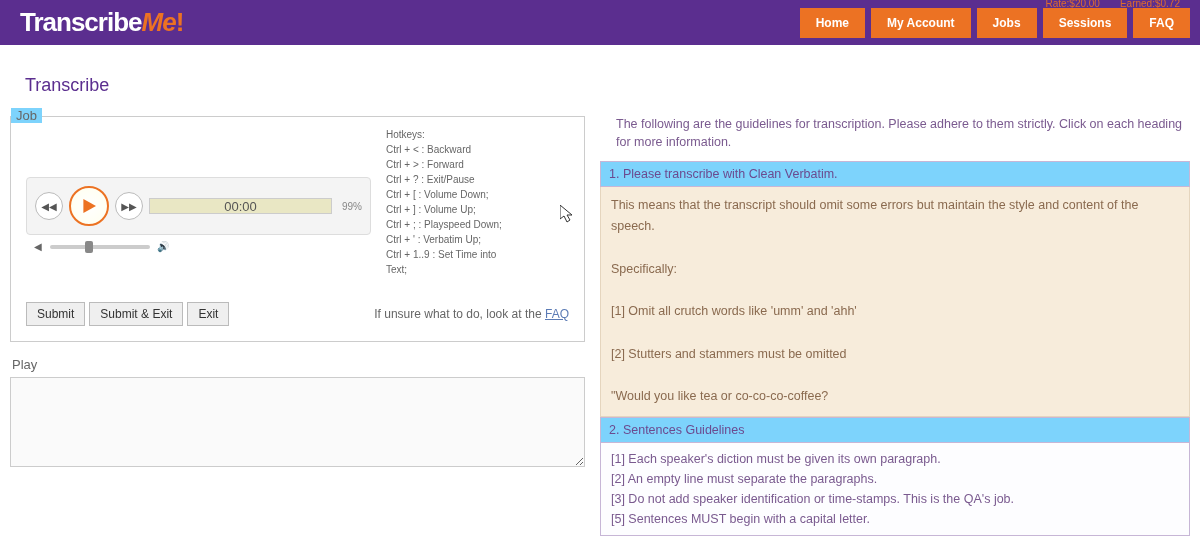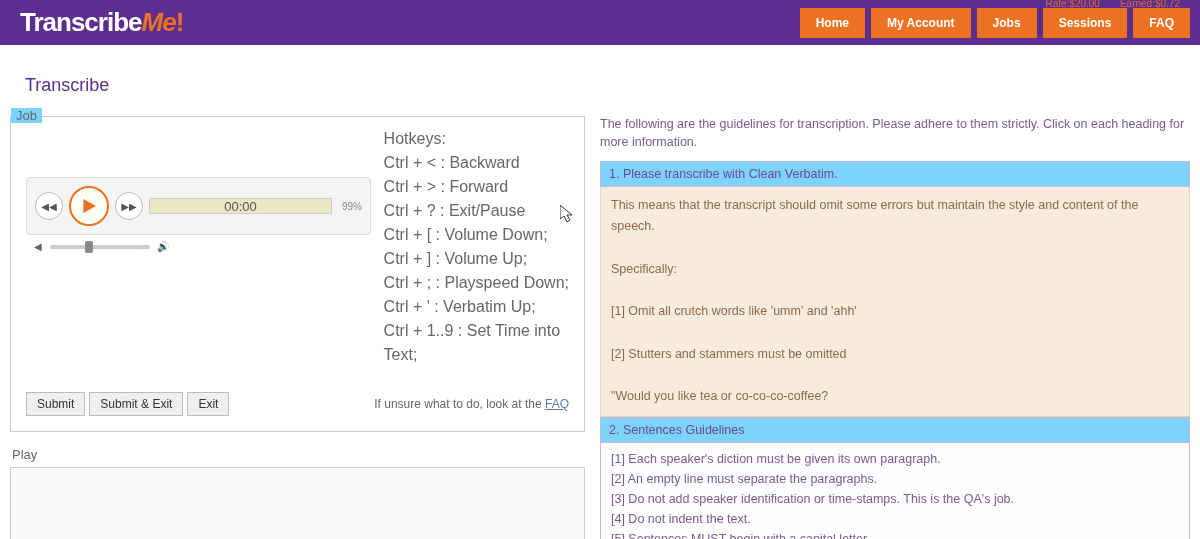--- a/index.html
+++ b/index.html
@@ -28,34 +28,34 @@
 .pbtn { width: 28px; height: 28px; border-radius: 50%; border: 1px solid #bbb; background: #fff; display: flex; align-items: center; justify-content: center; font-size: 10px; color: #555; cursor: pointer; }
 .play-big { width: 40px; height: 40px; border-radius: 50%; border: 2px solid #ec7223; background: radial-gradient(#fff, #ffe); display: flex; align-items: center; justify-content: center; }
 .play-big svg { width: 14px; height: 14px; }
 .time-box { flex: 1; background: #e9e7c4; border: 1px solid #ccc; height: 16px; display: flex; align-items: center; justify-content: center; color: #555; font-size: 13px; }
 .pct { font-size: 10px; color: #888; padding-left: 4px; }
 .vol-row { display: flex; align-items: center; gap: 8px; margin-top: 6px; padding-left: 8px; }
 .vol-slider { width: 100px; height: 4px; background: #ccc; border-radius: 2px; position: relative; }
 .vol-slider::after { content: ""; position: absolute; left: 35%; top: -4px; width: 8px; height: 12px; background: #888; border-radius: 2px; }
 .vol-icon { font-size: 10px; color: #666; }
 
-.hotkeys { color: #666; font-size: 16px; line-height: 1.5; padding-top: 0; }
+.hotkeys { color: #666; font-size: 10px; line-height: 1.5; padding-top: 0; }
 .hotkeys div { white-space: nowrap; }
 
 .action-row { display: flex; align-items: center; justify-content: space-between; margin-top: 25px; }
 .action-btns { display: flex; gap: 4px; }
 .act-btn { background: #efefef; border: 1px solid #bbb; padding: 4px 10px; font-size: 12px; color: #333; cursor: pointer; }
 .unsure { color: #666; font-size: 12px; }
 .unsure a { color: #5b7bb5; text-decoration: underline; }
 
 .text-label { color: #666; font-size: 13px; margin: 15px 0 5px 2px; }
 .text-area { width: 100%; height: 90px; border: 1px solid #ccc; background: #fafafa; }
 
 .right-col { flex: 1; color: #7a5a8f; font-size: 12.5px; }
-.intro { margin-bottom: 10px; line-height: 1.4; }
+.intro { margin-bottom: 10px; line-height: 1.4; margin-left: 16px; }
 .guide-head { background: #7dd3fc; border: 1px solid #c7b6d6; padding: 5px 8px; font-size: 12.5px; color: #6b4a8f; cursor: pointer; }
 .guide-body { background: #f7ecdb; border: 1px solid #e5d5be; border-top: none; padding: 8px 10px; line-height: 1.7; color: #8a6a4f; }
 .guide-body2 { border: 1px solid #c7b6d6; border-top: none; padding: 6px 10px; line-height: 1.6; color: #7a5a8f; background: #fdfdff; }
 
 .cursor-arrow { position: absolute; left: 560px; top: 205px; pointer-events: none; }
 </style>
 </head>
 <body>
 
 <div class="header">
@@ -140,21 +140,20 @@
       <div>&nbsp;</div>
       <div>[2] Stutters and stammers must be omitted</div>
       <div>&nbsp;</div>
       <div>"Would you like tea or co-co-co-coffee?</div>
     </div>
     <div class="guide-head">2. Sentences Guidelines</div>
     <div class="guide-body2">
       <div>[1] Each speaker's diction must be given its own paragraph.</div>
       <div>[2] An empty line must separate the paragraphs.</div>
       <div>[3] Do not add speaker identification or time-stamps. This is the QA's job.</div>
-      <div>[4] Do not indent the text.</div>
       <div>[5] Sentences MUST begin with a capital letter.</div>
 
     </div>
   </div>
 </div>
 
 <svg class="cursor-arrow" width="18" height="18">
   <polygon points="0,0 0,14 4,11 7,17 10,15 7,10 12,10" fill="#fff" stroke="#333" stroke-width="1"></polygon>
 </svg>
 

